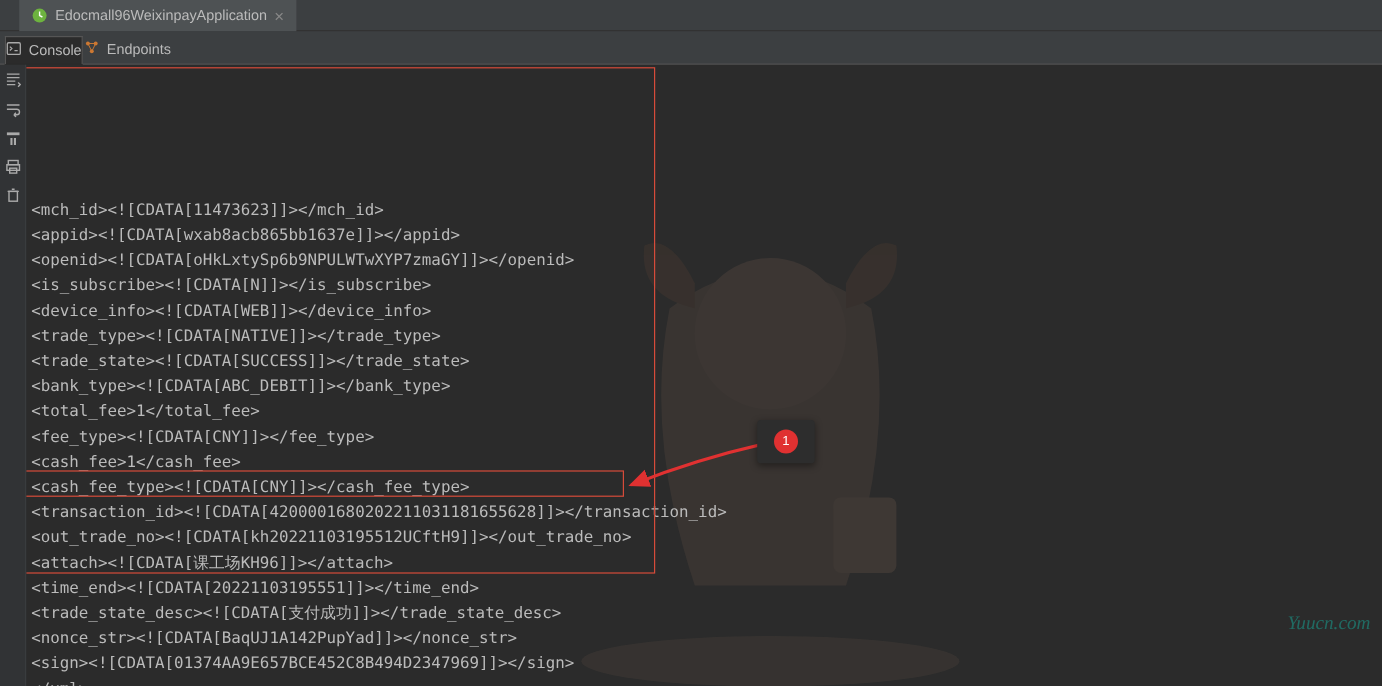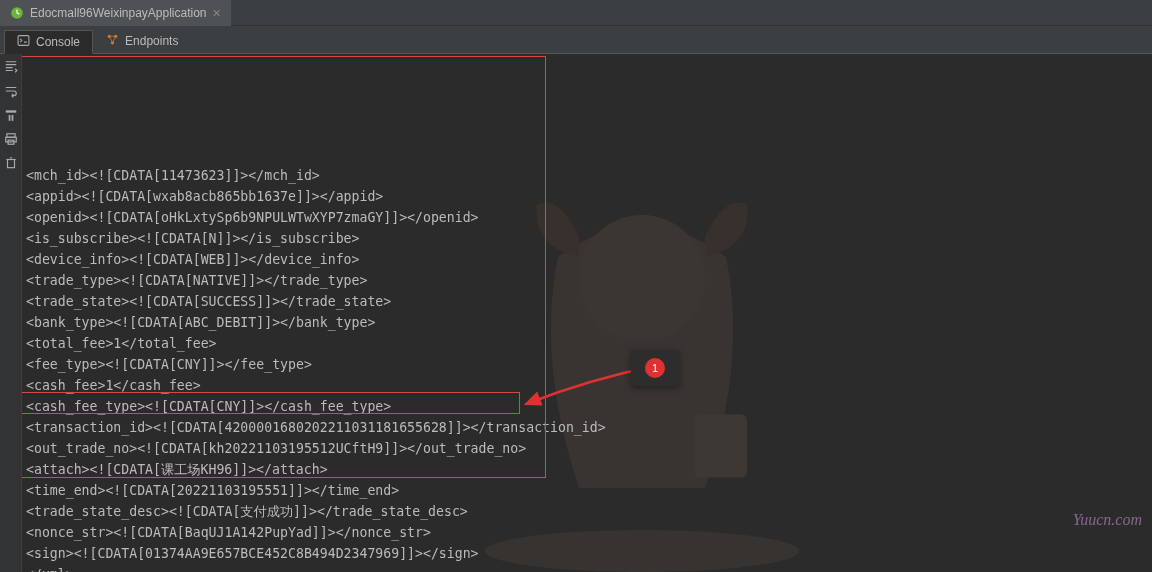--- a/index.html
+++ b/index.html
@@ -12,20 +12,21 @@
     height: 572px;
     overflow: hidden;
     position: relative;
   }
   .top-bar {
     height: 26px;
     background: #3c3f41;
     display: flex;
     align-items: center;
     border-bottom: 1px solid #323232;
+    padding-left: 16px;
   }
   .tab {
     height: 26px;
     display: flex;
     align-items: center;
     padding: 0 10px;
     background: #4e5254;
     color: #bbbbbb;
     font-size: 12px;
     gap: 6px;
@@ -46,21 +47,21 @@
     background: #3c3f41;
     display: flex;
     align-items: flex-end;
     padding-left: 4px;
     border-bottom: 1px solid #555;
   }
   .sub-tab {
     height: 24px;
     display: flex;
     align-items: center;
-    padding: 0 12px;
+    padding: 0 0;
     color: #bbbbbb;
     gap: 6px;
     font-size: 12px;
     font-family: "Segoe UI", sans-serif;
     border: 1px solid transparent;
     cursor: pointer;
   }
   .sub-tab.active {
     background: #2b2b2b;
     border: 1px solid #555;
@@ -150,21 +151,21 @@
   }
   .arrow-svg {
     position: absolute;
     z-index: 4;
     pointer-events: none;
   }
   .watermark {
     position: absolute;
     right: 10px;
     bottom: 42px;
-    color: #f0abfc;
+    color: #14b8a6;
     opacity: 0.45;
     font-family: "Georgia", serif;
     font-size: 16px;
     font-style: italic;
     z-index: 6;
   }
 </style>
 </head>
 <body>
 

